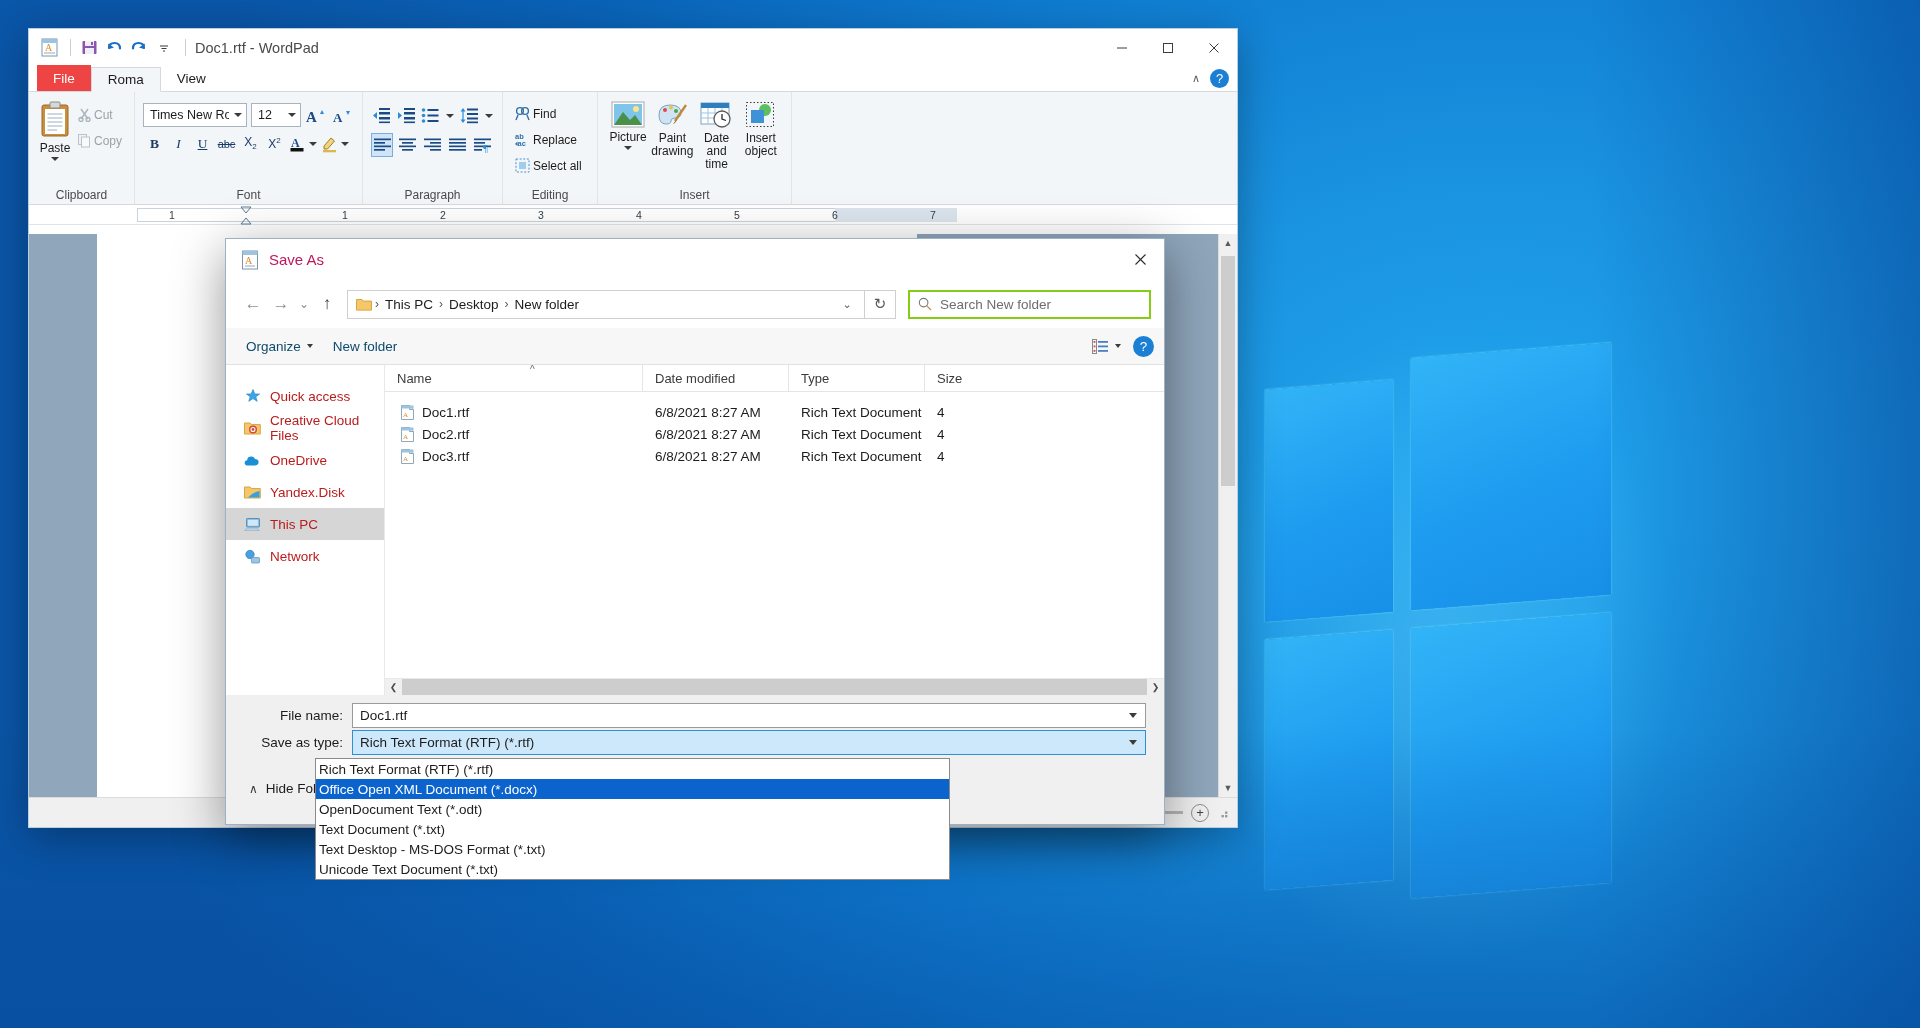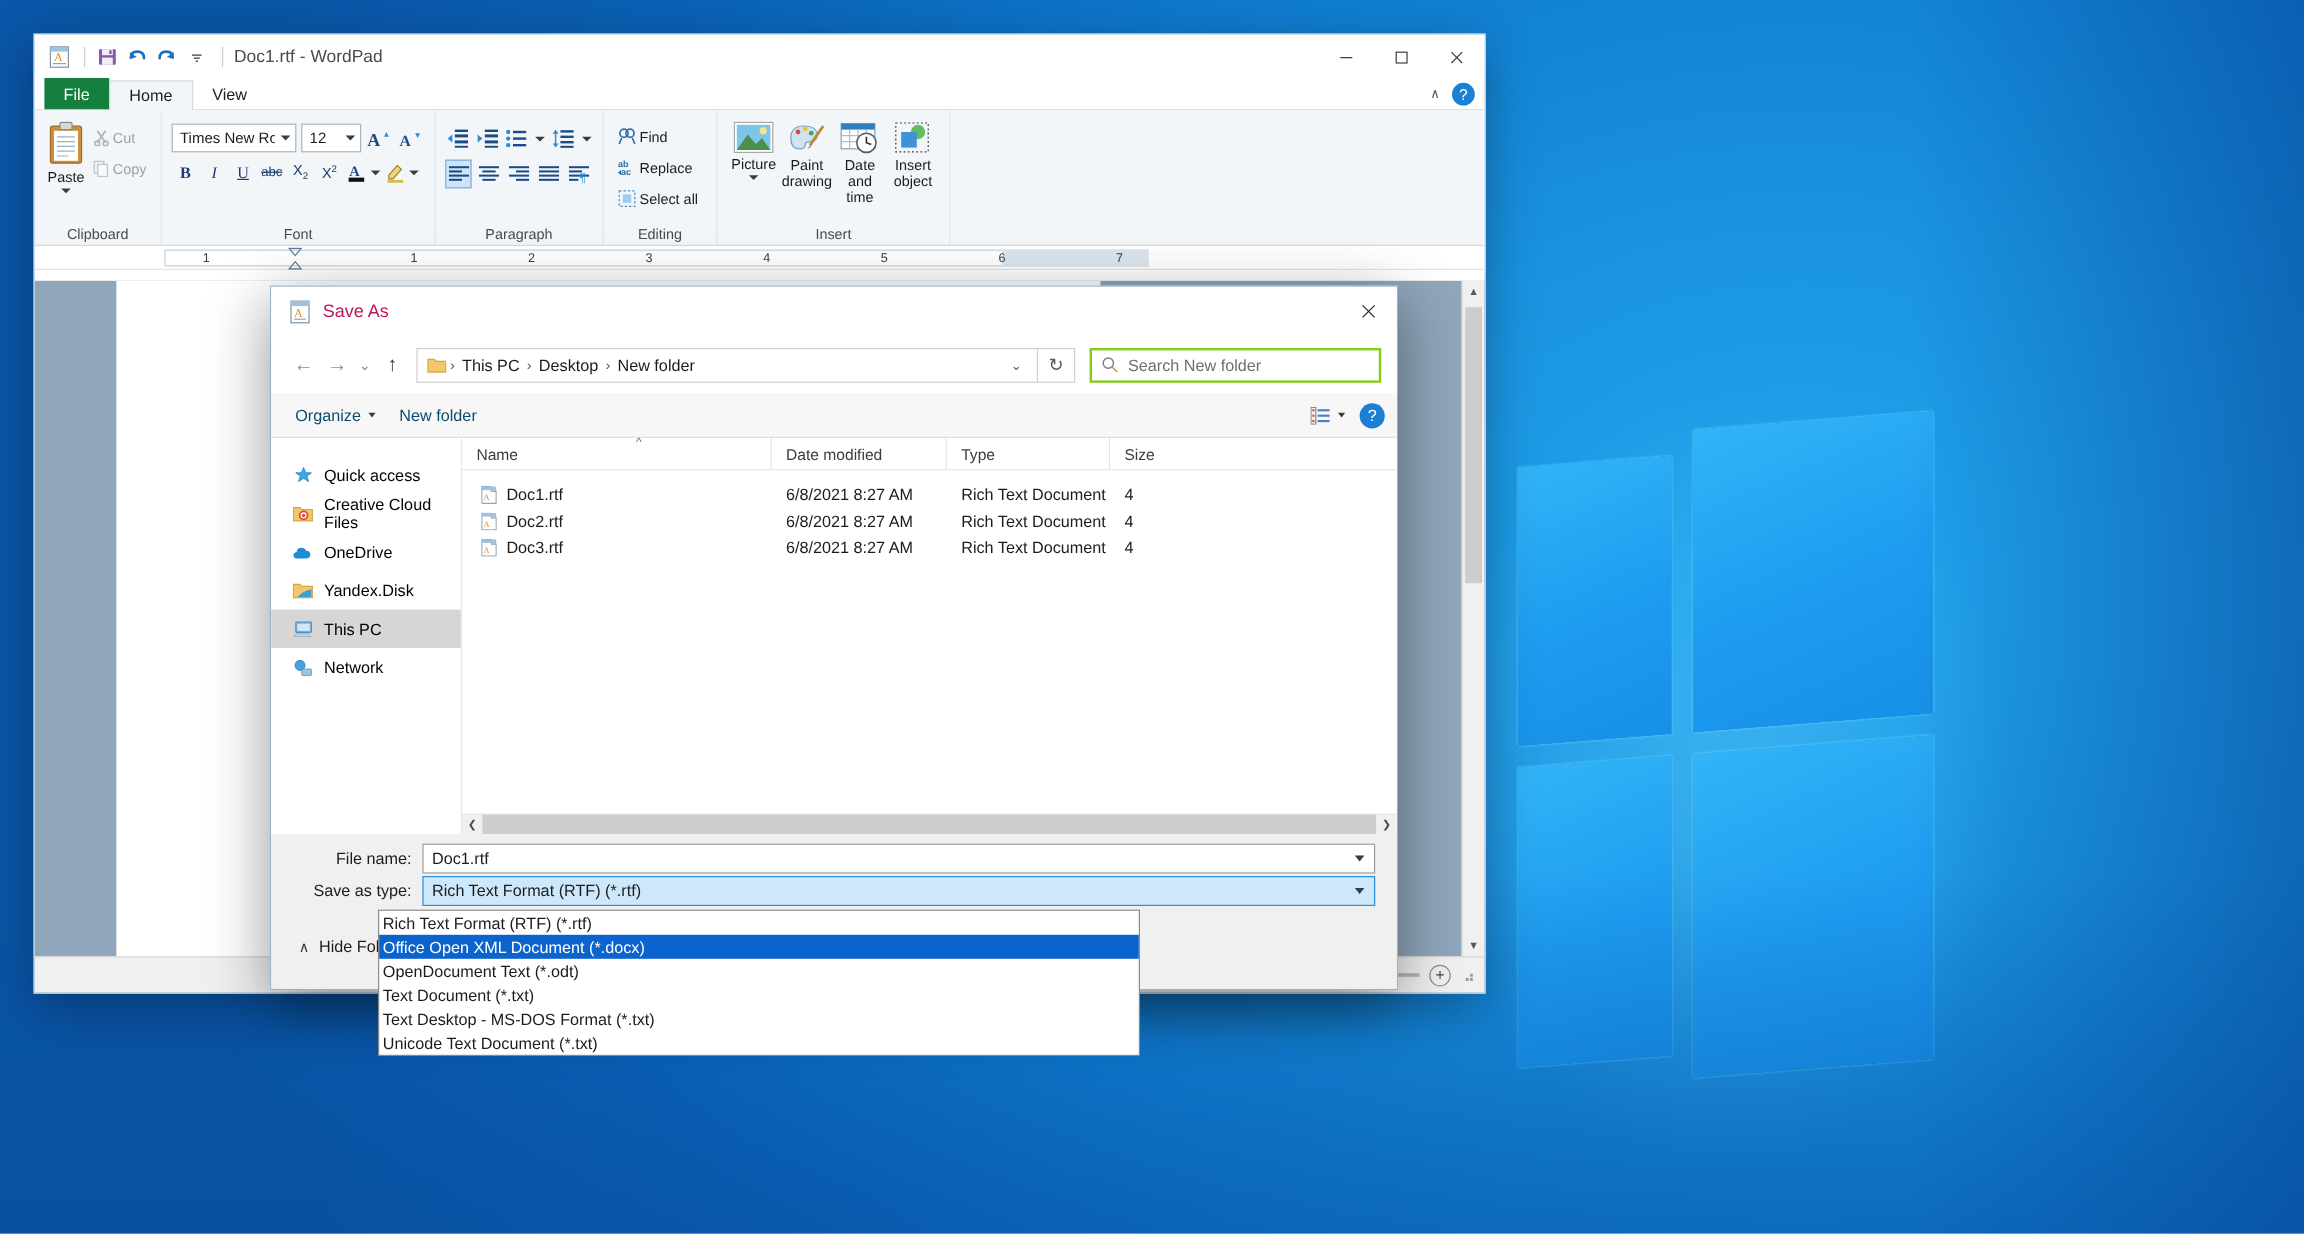--- a/index.html
+++ b/index.html
@@ -41,21 +41,21 @@
               justify-content:center; cursor:default; }
   .sep-v { width:1px; height:17px; background:#cfcfcf; margin:0 7px; }
   .wp-title { font-size:14.5px; color:#4a4a4a; margin-left:2px; }
   .wincontrols { position:absolute; right:0; top:0; display:flex; height:37px; }
   .wc { width:46px; height:37px; display:flex; align-items:center; justify-content:center; }
 
   .wp-tabs { height:26px; background:#ffffff; display:flex; align-items:flex-end;
              padding-left:8px; position:relative; border-bottom:1px solid #d3d9de; }
   .wp-tab { height:25px; padding:0 16px; font-size:13.5px; color:#1c1c1c;
             display:flex; align-items:center; }
-  .wp-tab.file { background:#15803d; color:#fff; height:26px; }
+  .wp-tab.file { background:#ef4444; color:#fff; height:26px; }
   .wp-tab.active { background:#f3f6f8; border:1px solid #d3d9de; border-bottom:1px solid #f3f6f8;
                    margin-bottom:-1px; }
   .tab-right { position:absolute; right:8px; bottom:3px; display:flex; align-items:center; gap:10px; }
   .help-circle { width:19px; height:19px; border-radius:50%; background:#1b7fd4; color:#fff;
                  font-size:13px; display:flex; align-items:center; justify-content:center; }
 
   .ribbon { height:113px; background:#f3f6f8; border-bottom:1px solid #d3d9de;
             display:flex; position:relative; }
   .rgroup { position:relative; padding:5px 8px 0; display:flex; flex-direction:column;
             border-right:1px solid #e0e5ea; }
@@ -144,21 +144,21 @@
   .cmd .ar { width:0;height:0;border-left:3.5px solid transparent;border-right:3.5px solid transparent;
              border-top:4px solid #3b3b3b; }
   .cmd-right { position:absolute; right:10px; display:flex; align-items:center; gap:12px; }
   .help-blue { width:21px; height:21px; border-radius:50%; background:#1b7fd4; color:#fff;
                font-size:13.5px; display:flex; align-items:center; justify-content:center; }
 
   .dlg-body { position:absolute; left:0; right:0; top:126px; height:330px; display:flex;
               background:#fff; }
   .navpane { width:159px; background:#fff; border-right:1px solid #e8e8e8; padding-top:15px; }
   .navitem { height:32px; display:flex; align-items:center; gap:9px; padding-left:18px;
-             font-size:13.5px; color:#000000; }
+             font-size:13.5px; color:#b91c1c; }
   .navitem.sel2 { background:#d6d6d6; }
   .navicon { width:17px; height:17px; display:flex; align-items:center; justify-content:center; }
 
   .filepane { flex:1; display:flex; flex-direction:column; position:relative; }
   .colhdr { height:27px; display:flex; align-items:center; border-bottom:1px solid #e5e5e5;
             background:#fff; position:relative; }
   .col { font-size:13px; color:#3b3b3b; padding-left:12px; height:27px; display:flex;
          align-items:center; border-right:1px solid #e5e5e5; }
   .sortmark { position:absolute; left:145px; top:-1px; font-size:10px; color:#6b6b6b; }
   .filelist { flex:1; overflow:hidden; }
@@ -262,21 +262,21 @@
         <svg width="12" height="12" viewBox="0 0 12 12">
             <line x1="1.5" y1="1.5" x2="10.5" y2="10.5" stroke="#3b3b3b" stroke-width="1"></line>
             <line x1="10.5" y1="1.5" x2="1.5" y2="10.5" stroke="#3b3b3b" stroke-width="1"></line>
           </svg>
       </div>
     </div>
   </div>
 
   <div class="wp-tabs">
     <div class="wp-tab file">File</div>
-    <div class="wp-tab active">Home</div>
+    <div class="wp-tab active">Roma</div>
     <div class="wp-tab">View</div>
     <div class="tab-right">
       <span style="font-size:11px;color:#5a5a5a;">∧</span>
       <span class="help-circle">?</span>
     </div>
   </div>
 
   <div class="ribbon">
 
     <div class="rgroup" style="width:106px;">

